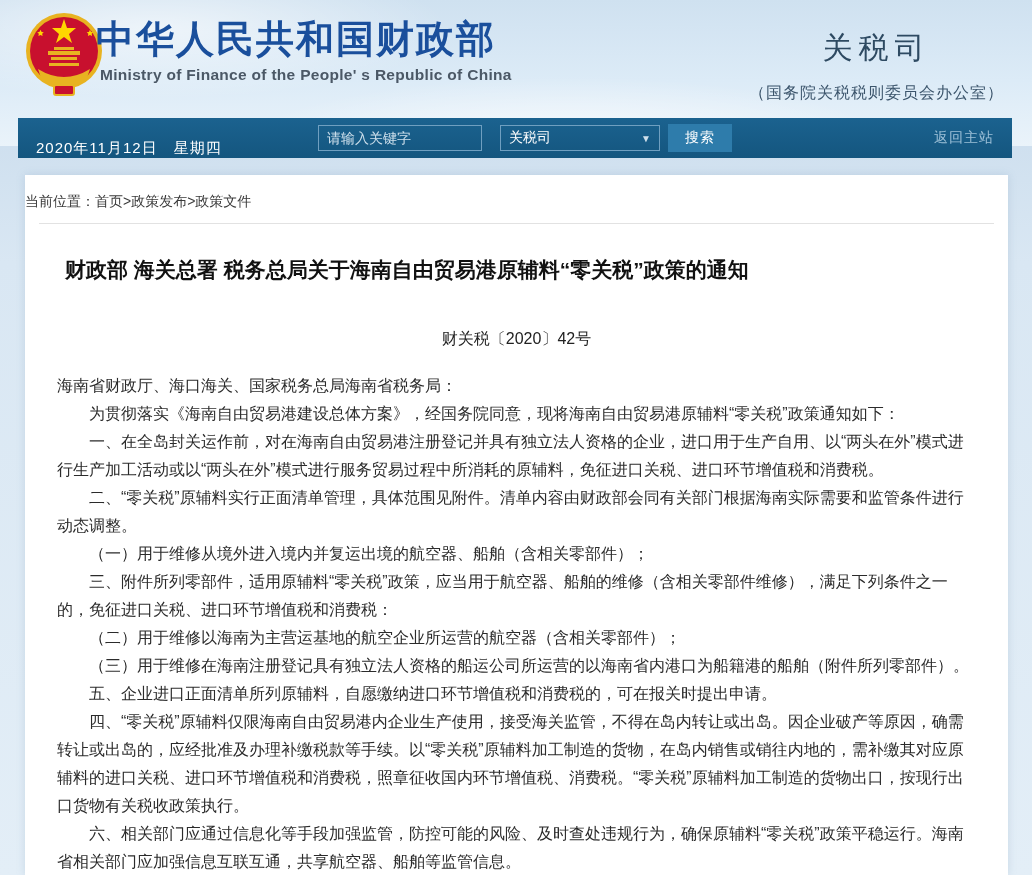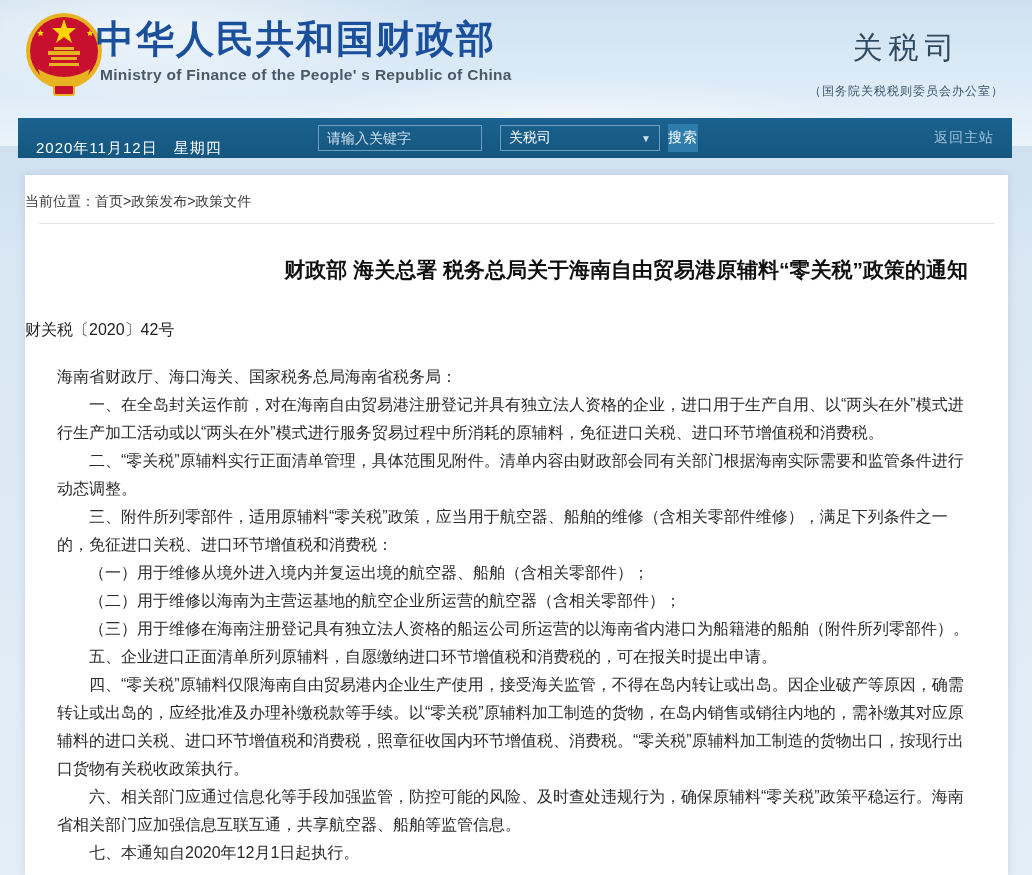--- a/index.html
+++ b/index.html
@@ -23,21 +23,21 @@
     position: absolute; left: 96px; top: 14px;
     font-size: 38px; font-weight: bold; color: #1a4f9c;
     letter-spacing: 2px; font-family: "Liberation Serif", "DejaVu Serif", serif;
   }
   .brand-en {
     position: absolute; left: 100px; top: 66px;
     font-size: 15.5px; font-weight: bold; color: #4b5866; letter-spacing: .3px; text-align: right;
   }
   .dept-block { position: absolute; right: 28px; top: 28px; text-align: center; }
   .dept-name { font-size: 30px; color: #2e4a62; letter-spacing: 6px; font-weight: 500; }
-  .dept-sub { margin-top: 14px; font-size: 12px; color: #3c556c; letter-spacing: 1px; }
+  .dept-sub { margin-top: 14px; font-size: 16px; color: #3c556c; letter-spacing: 1px; }
 
   
   .navbar {
     position: absolute; left: 18px; right: 20px; top: 118px; height: 40px;
     background: linear-gradient(180deg, #1b628f 0%, #14567f 100%);
     display: flex; align-items: flex-end;
   }
   .nav-date { color: #ffffff; font-size: 15px; margin-left: 18px; letter-spacing: 1px; }
   .search-input {
     position: absolute; left: 300px; top: 7px; width: 164px; height: 26px;
@@ -45,45 +45,45 @@
     font-size: 14px; padding: 0 8px; outline: none;
   }
   .search-input::placeholder { color: #cfe0ec; opacity: 1; }
   .scope-select {
     position: absolute; left: 482px; top: 7px; width: 160px; height: 26px;
     border: 1px solid #6f9fc0; color: #ffffff; font-size: 14px;
     display: flex; align-items: center; padding: 0 8px; cursor: pointer;
   }
   .scope-caret { position: absolute; right: 8px; font-size: 10px; color: #cfe0ec; }
   .search-btn {
-    position: absolute; left: 650px; top: 6px; width: 30px; height: 28px;
+    position: absolute; left: 650px; top: 6px; width: 64px; height: 28px;
     background: #2e7cab; color: #ffffff; border: none; font-size: 14px;
     letter-spacing: 1px; cursor: pointer;
   }
   .home-link {
     position: absolute; right: 18px; top: 11px; color: #9dc0d8;
     font-size: 14px; text-decoration: none; letter-spacing: 1px; cursor: pointer;
   }
 
   
   .content-panel {
     position: absolute; left: 25px; right: 24px; top: 175px; bottom: 0;
     background: #ffffff; box-shadow: 0 0 8px rgba(120,150,180,.25);
   }
   .breadcrumb {
     padding: 18px 16px 12px 0; font-size: 14px; color: #3a3a3a;
   }
   .breadcrumb-rule { border: none; border-top: 1px solid #e2e2e2; margin: 0 14px; }
 
   .doc-title {
-    margin: 32px 40px 0 40px; text-align: right;
+    margin: 32px 40px 0 40px; text-align: left;
     font-size: 21px; font-weight: bold; color: #111;
     font-family: "Liberation Sans", "DejaVu Sans", sans-serif;
   }
-  .doc-number { margin-top: 36px; text-align: left; font-size: 16px; color: #222; }
+  .doc-number { margin-top: 45px; text-align: center; font-size: 16px; color: #222; }
 
   .doc-body { margin: 22px 32px 0 32px; font-size: 16px; color: #2b2b2b; }
   .doc-body p { line-height: 28px; text-indent: 2em; }
   .doc-body p.no-indent { text-indent: 0; }
 </style>
 </head>
 <body>
 
 <div class="site-header">
   <div class="emblem-wrap">
@@ -122,24 +122,25 @@
 
 <div class="content-panel">
   <div class="breadcrumb">当前位置：首页&gt;政策发布&gt;政策文件</div>
   <hr class="breadcrumb-rule">
 
   <h1 class="doc-title">财政部 海关总署 税务总局关于海南自由贸易港原辅料“零关税”政策的通知</h1>
   <div class="doc-number">财关税〔2020〕42号</div>
 
   <div class="doc-body">
     <p class="no-indent">海南省财政厅、海口海关、国家税务总局海南省税务局：</p>
+    <p>为贯彻落实《海南自由贸易港建设总体方案》，经国务院同意，现将海南自由贸易港原辅料“零关税”政策通知如下：</p>
     <p>一、在全岛封关运作前，对在海南自由贸易港注册登记并具有独立法人资格的企业，进口用于生产自用、以“两头在外”模式进行生产加工活动或以“两头在外”模式进行服务贸易过程中所消耗的原辅料，免征进口关税、进口环节增值税和消费税。</p>
     <p>二、“零关税”原辅料实行正面清单管理，具体范围见附件。清单内容由财政部会同有关部门根据海南实际需要和监管条件进行动态调整。</p>
+    <p>（一）用于维修从境外进入境内并复运出境的航空器、船舶（含相关零部件）；</p>
     <p>三、附件所列零部件，适用原辅料“零关税”政策，应当用于航空器、船舶的维修（含相关零部件维修），满足下列条件之一的，免征进口关税、进口环节增值税和消费税：</p>
-    <p>（一）用于维修从境外进入境内并复运出境的航空器、船舶（含相关零部件）；</p>
     <p>（二）用于维修以海南为主营运基地的航空企业所运营的航空器（含相关零部件）；</p>
     <p>（三）用于维修在海南注册登记具有独立法人资格的船运公司所运营的以海南省内港口为船籍港的船舶（附件所列零部件）。</p>
     <p>五、企业进口正面清单所列原辅料，自愿缴纳进口环节增值税和消费税的，可在报关时提出申请。</p>
     <p>四、“零关税”原辅料仅限海南自由贸易港内企业生产使用，接受海关监管，不得在岛内转让或出岛。因企业破产等原因，确需转让或出岛的，应经批准及办理补缴税款等手续。以“零关税”原辅料加工制造的货物，在岛内销售或销往内地的，需补缴其对应原辅料的进口关税、进口环节增值税和消费税，照章征收国内环节增值税、消费税。“零关税”原辅料加工制造的货物出口，按现行出口货物有关税收政策执行。</p>
     <p>六、相关部门应通过信息化等手段加强监管，防控可能的风险、及时查处违规行为，确保原辅料“零关税”政策平稳运行。海南省相关部门应加强信息互联互通，共享航空器、船舶等监管信息。</p>
     <p>七、本通知自2020年12月1日起执行。</p>
   </div>
 </div>
 
 </body></html>

